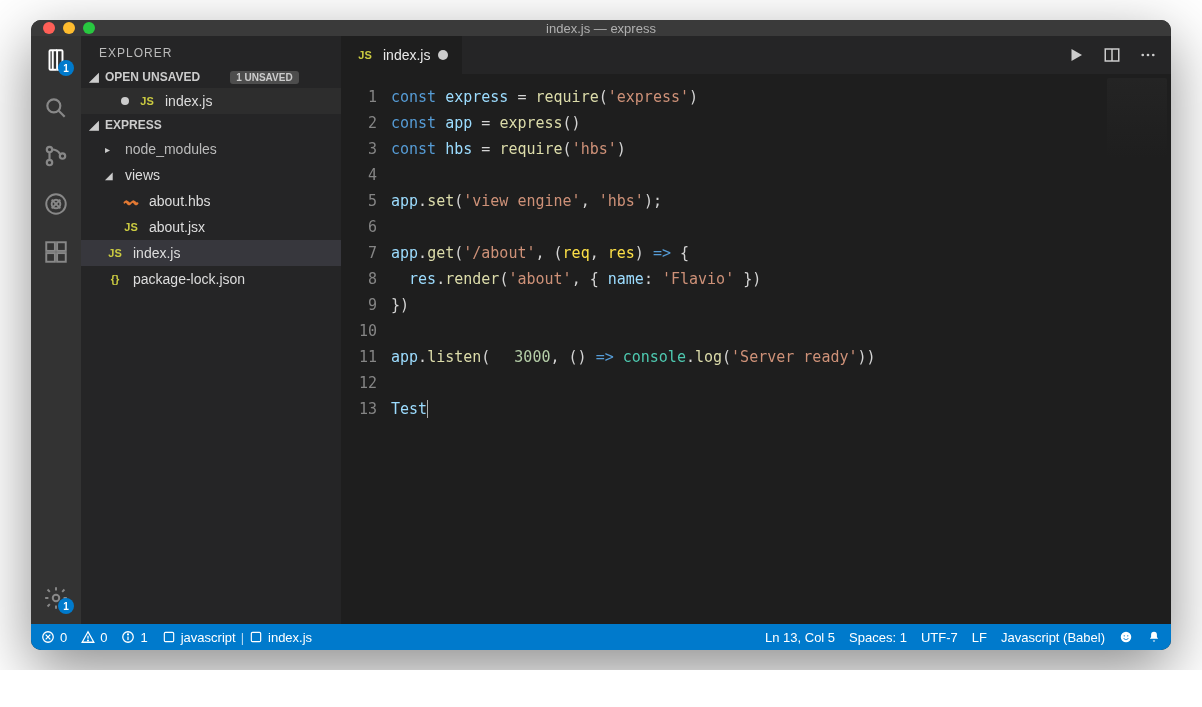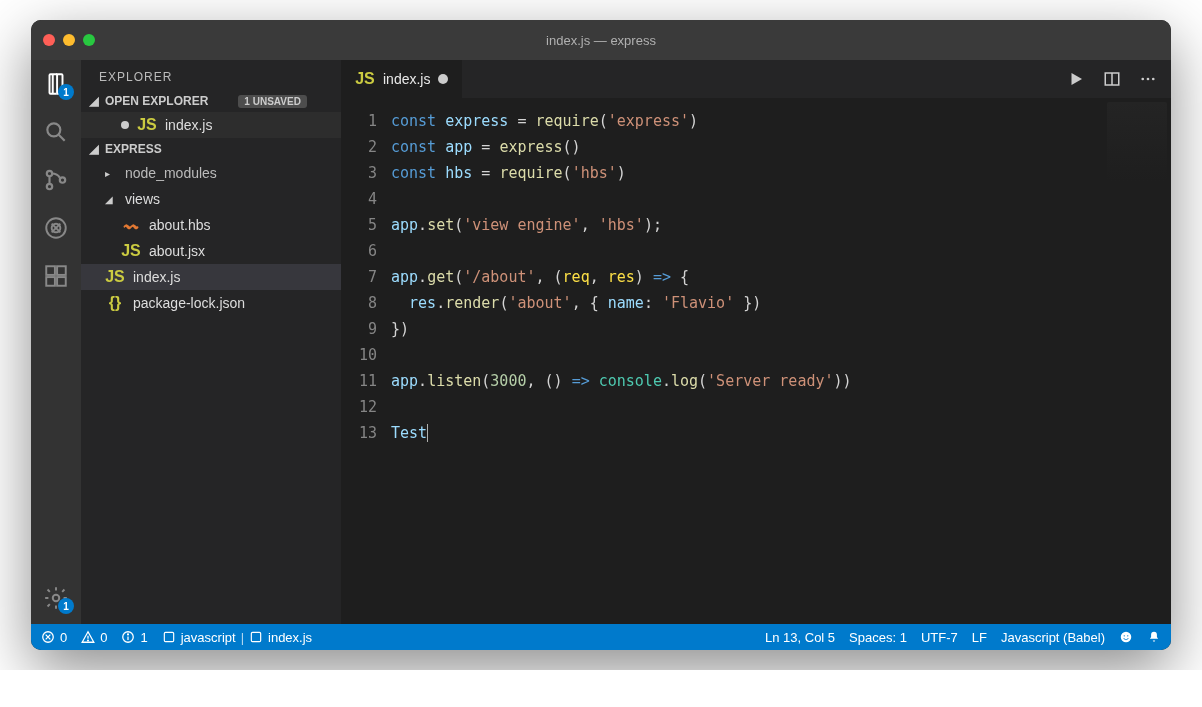--- a/index.html
+++ b/index.html
@@ -16,21 +16,21 @@
     height: 630px;
     background: #1e1e1e;
     border-radius: 10px;
     box-shadow: 0 20px 60px rgba(0,0,0,0.45);
     overflow: hidden;
     display: flex;
     flex-direction: column;
   }
   
   .titlebar {
-    height: 40px;
+    height: 16px;
     background: #3a3a3a;
     display: flex;
     align-items: center;
     padding: 0 12px;
     position: relative;
   }
   .traffic { display: flex; gap: 8px; }
   .dot { width: 12px; height: 12px; border-radius: 50%; }
   .dot.red { background: #ff5f57; }
   .dot.yellow { background: #febc2e; }
@@ -119,21 +119,21 @@
     display:flex;align-items:center;gap:8px;
     padding: 3px 8px 3px 0;
     cursor: pointer;
     height: 26px;
   }
   .tree-row.selected { background: #37373d; }
   .tree-row.openeditor { background: #2d2d2d; }
   .indent0 { padding-left: 24px; }
   .indent1 { padding-left: 40px; }
   .mod-dot { width:8px;height:8px;border-radius:50%;background:#ccc; }
-  .file-ico { width: 20px; font-size: 16px; font-weight:700; text-align:center; }
+  .file-ico { width: 20px; font-size: 11px; font-weight:700; text-align:center; }
   .ico-js { color: #cbcb41; }
   .ico-hbs { color: #e37933; font-size:14px; }
   .ico-jsx { color: #cbcb41; }
   .ico-json { color: #cbcb41; }
   .tree-label { color: #ddd; font-size: 14px; }
   .tree-label.dim { color: #bbb; }
   .folder-arrow { width:12px;font-size:10px;color:#ccc;}
   
   .editorarea {
     flex:1;
@@ -188,21 +188,21 @@
     top:4px; right:4px;
     width:60px;height:80px;
     background: linear-gradient(#2a2a2a,#1e1e1e);
     opacity:0.5;
     border-radius:2px;
   }
   .tok-kw { color:#569cd6; }
   .tok-var { color:#9cdcfe; }
   .tok-fn { color:#dcdcaa; }
   .tok-str { color:#ce9178; }
-  .tok-num { color:#b5cea8; }
+  .tok-num { color:#b5cea8;margin-left:24px; }
   .tok-prop { color:#9cdcfe; }
   .tok-punct { color:#d4d4d4; }
   .tok-param { color:#fde047; }
   .tok-obj { color:#4ec9b0; }
   .cursor { border-left: 1px solid #aeafad; }
   
   .statusbar {
     height: 26px;
     background: #007acc;
     color: #fff;
@@ -280,21 +280,21 @@
           </svg>
         <span class="badge">1</span>
       </div>
     </div>
 
     <div class="sidebar">
       <div class="sidebar-title">EXPLORER</div>
 
       <div class="section-header">
         <span class="chev">◢</span>
-        <span>OPEN EXPLORER</span>
+        <span>OPEN UNSAVED</span>
         <span class="unsaved-badge">1 UNSAVED</span>
       </div>
       <div class="tree-row openeditor indent1">
         <span class="mod-dot"></span>
         <span class="file-ico ico-js">JS</span>
         <span class="tree-label">index.js</span>
       </div>
 
       <div class="section-header">
         <span class="chev">◢</span>

